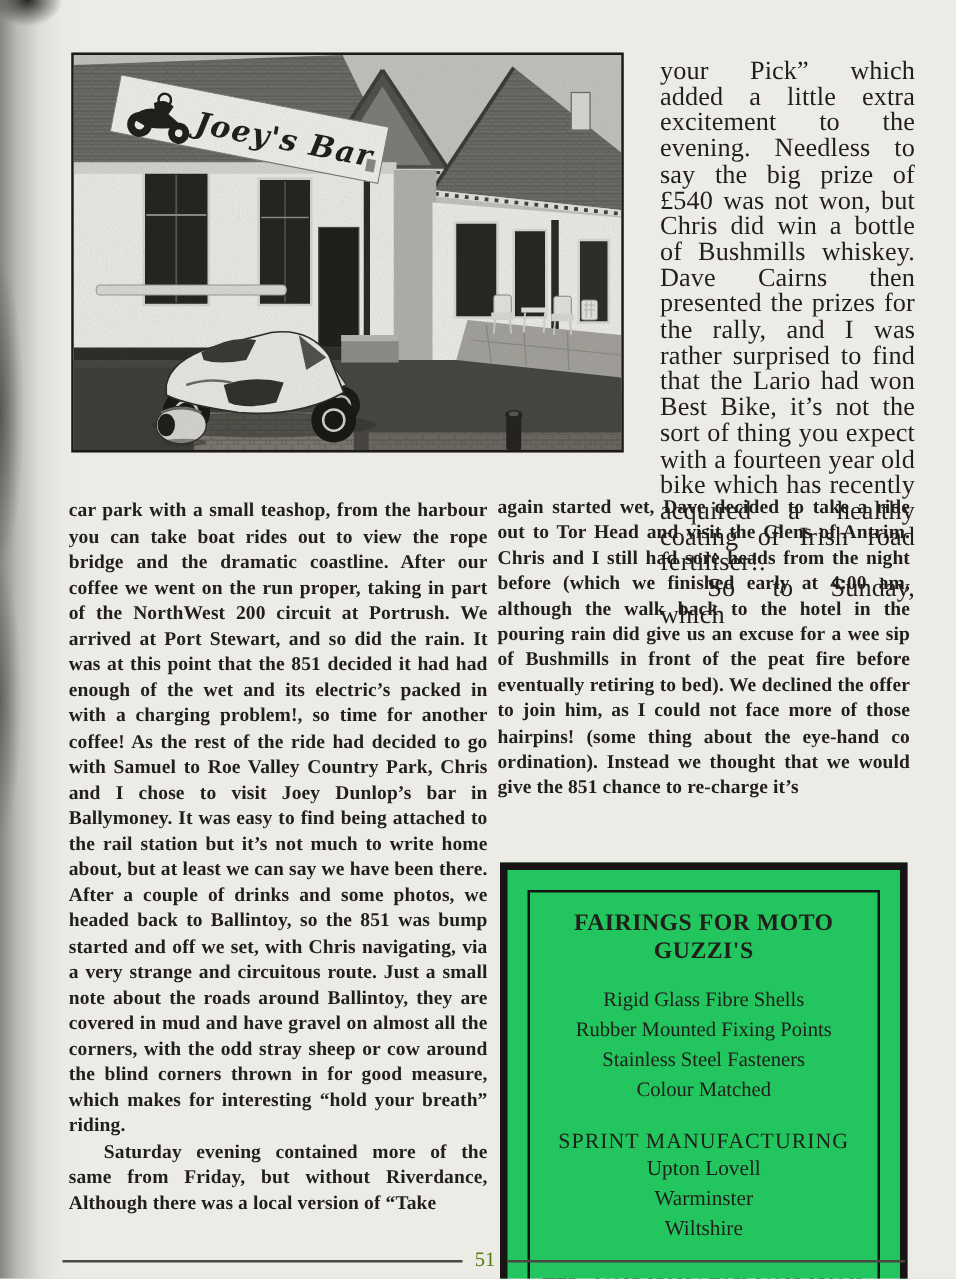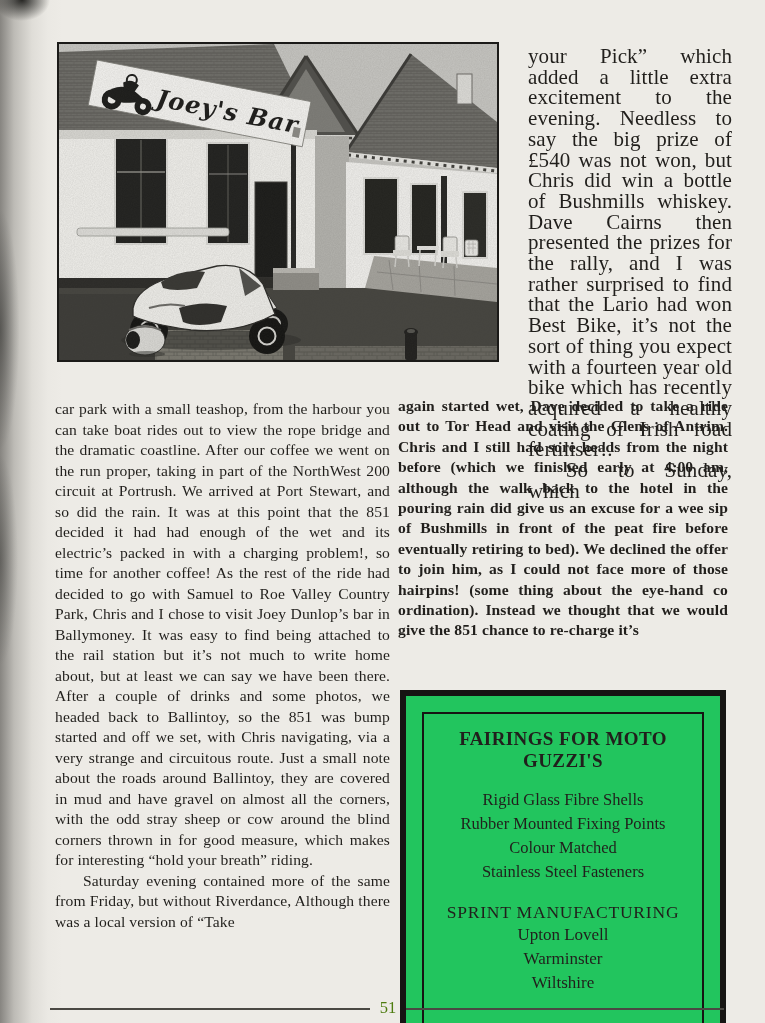--- a/index.html
+++ b/index.html
@@ -23,21 +23,21 @@
   }
   .photo svg{display:block;width:100%;height:100%;}
   .textcol{ text-align:justify; }
   .textcol p{margin:0;}
   .col-topright{
     position:absolute;left:528px;top:46px;width:204px;
     font-size:21px;line-height:20.7px;letter-spacing:0.1px;
   }
   .col-left{
     position:absolute;left:55px;top:399px;width:335px;
-    font-size:15.6px;line-height:20.5px;letter-spacing:0.1px;
+    font-size:15.6px;line-height:20.5px;letter-spacing:0.1px;font-weight:bold;
   }
   .col-right{
     position:absolute;left:398px;top:396px;width:330px;
     font-size:15.6px;line-height:20.4px;letter-spacing:0.1px;font-weight:bold;
   }
   .indent{text-indent:1.8em;}
   .ad{
     position:absolute;left:400px;top:690px;width:326px;height:382px;
     box-sizing:border-box;border:6px solid #161513;padding:16px;background:#22c55e;
   }
@@ -228,22 +228,22 @@
   <div class="textcol col-right">
     <p>again started wet, Dave decided to take a ride out to Tor Head and visit the Glens of Antrim. Chris and I still had sore heads from the night before (which we finished early at 4:00 am, although the walk back to the hotel in the pouring rain did give us an excuse for a wee sip of Bushmills in front of the peat fire before eventually retiring to bed). We declined the offer to join him, as I could not face more of those hairpins! (some thing about the eye-hand co ordination).  Instead we thought that we would give the 851 chance to re-charge it’s</p>
   </div>
 
   <div class="ad">
     <div class="ad-inner">
       <div class="ad-title">FAIRINGS FOR MOTO GUZZI'S</div>
       <div class="ad-features">
         <div>Rigid Glass Fibre Shells</div>
         <div>Rubber Mounted Fixing Points</div>
+        <div>Stainless Steel Fasteners</div>
         <div>Colour Matched</div>
-        <div>Stainless Steel Fasteners</div>
       </div>
       <div class="ad-company">SPRINT MANUFACTURING</div>
       <div class="ad-addr">Upton Lovell</div>
       <div class="ad-addr">Warminster</div>
       <div class="ad-addr">Wiltshire</div>
       <div class="ad-contact">
         <span>TEL: 01985 850821</span>
         <span>FAX:01985 850963</span>
       </div>
     </div>

